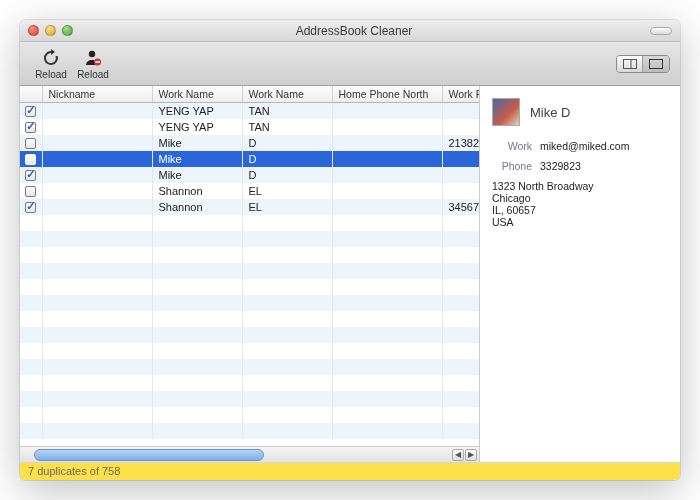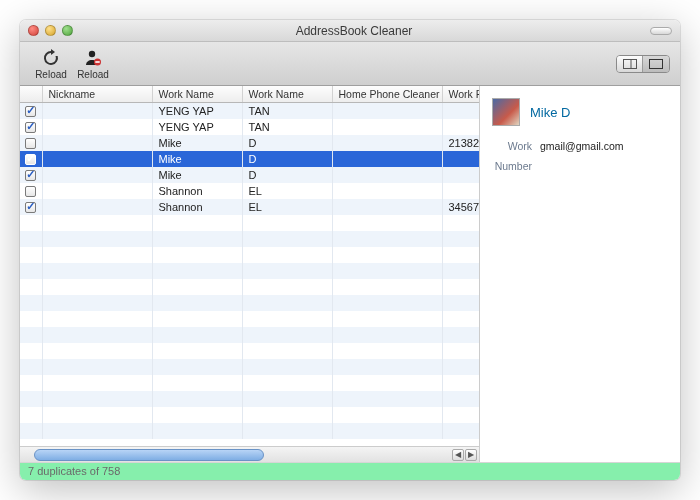--- a/index.html
+++ b/index.html
@@ -192,42 +192,42 @@
     border: 1px solid #aaa;
     border-radius: 2px;
     background: linear-gradient(#fff,#ddd);
     font-size: 8px;
     display: flex; align-items: center; justify-content: center;
     color: #555;
   }
   .status {
     height: 18px;
     border-top: 1px solid #d6d6d6;
-    background: #86efac;
+    background: #fde047;
     padding: 2px 8px;
     font-size: 11px;
     color: #6a6a6a;
   }
   .right {
     width: 200px;
     padding: 12px 12px;
     overflow: auto;
   }
   .detail-head {
     display: flex;
     align-items: center;
     gap: 10px;
     margin-bottom: 14px;
   }
   .avatar {
     width: 28px; height: 28px;
     background: linear-gradient(135deg,#4a6aa5,#c85a4a 60%, #e0d5c0);
     border: 1px solid #aaa;
   }
-  .detail-name { font-size: 13px; color: #0369a1; }
+  .detail-name { font-size: 13px; color: #404040; }
   .drow {
     display: flex;
     margin-bottom: 8px;
     font-size: 10.5px;
   }
   .drow .lbl {
     width: 48px;
     text-align: right;
     color: #6c7a8e;
     padding-right: 8px;
@@ -300,21 +300,21 @@
               <col style="width:90px">
               <col style="width:110px">
               <col style="width:60px">
           </colgroup>
           <thead>
             <tr>
               <th></th>
               <th>Nickname</th>
               <th>Work Name</th>
               <th>Work Name</th>
-              <th>Home Phone Cleaner</th>
+              <th>Home Phone North</th>
               <th>Work Ph</th>
             </tr>
           </thead>
           <tbody id="tbody">
               <tr>
                 <td class="chkcell"><span class="chk checked"></span></td>
                 <td></td>
                 <td>YENG YAP</td>
                 <td>TAN</td>
                 <td></td>
@@ -493,26 +493,31 @@
     </div>
 
     <div class="right">
       <div class="detail-head">
         <div class="avatar"></div>
         <div class="detail-name">Mike D</div>
       </div>
       <div id="detail-fields">
           <div class="drow">
             <div class="lbl">Work</div>
-            <div class="val">gmail@gmail.com</div>
+            <div class="val">miked@miked.com</div>
           </div>
           <div class="drow">
-            <div class="lbl">Number</div>
+            <div class="lbl">Phone</div>
+            <div class="val">3329823</div>
           </div>
           <div class="drow">
+            <div class="val">1323 North Broadway
+Chicago
+IL, 60657
+USA</div>
           </div>
         </div>
     </div>
   </div>
 
   <div class="status">7 duplicates of 758</div>
 
 </div>
 
 </body></html>

